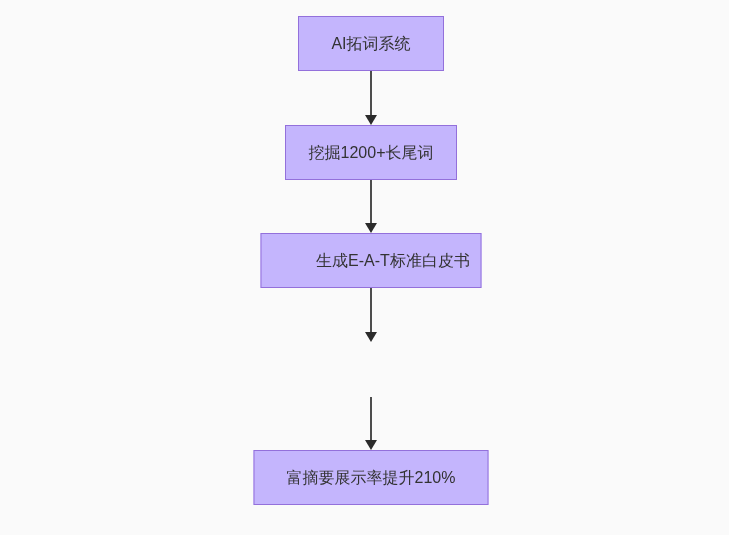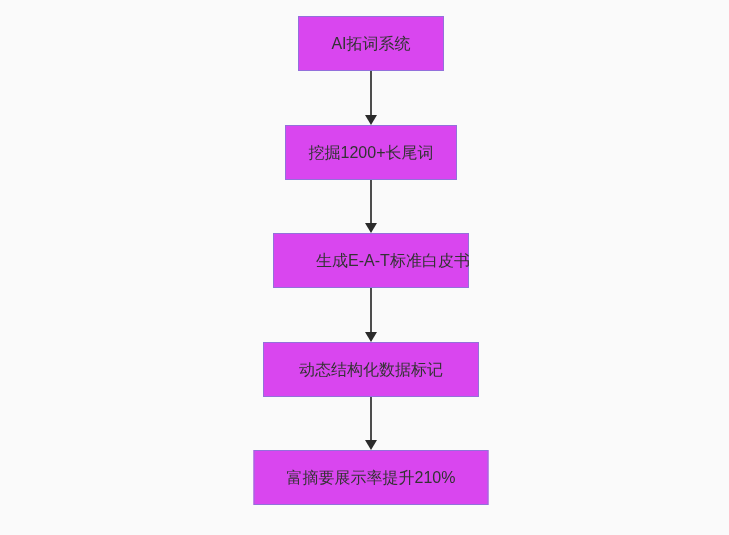--- a/index.html
+++ b/index.html
@@ -17,33 +17,33 @@
     position: relative;
     width: 729px;
     height: 535px;
   }
   .node {
     position: absolute;
     left: 371px;
     transform: translateX(-50%);
     height: 55px;
     box-sizing: border-box;
-    background: #d946ef;
+    background: #c4b5fd;
     border: 1px solid #9370DB;
     color: #333333;
     font-size: 16px;
     line-height: 1;
     display: flex;
     align-items: center;
     justify-content: center;
     white-space: nowrap;
   }
   .node-1 { top: 16px;  width: 146px; }
   .node-2 { top: 125px; width: 172px; }
-  .node-3 { top: 233px; width: 196px; padding-left: 44px; }
+  .node-3 { top: 233px; width: 221px; padding-left: 44px; }
   .node-4 { top: 342px; width: 216px; }
   .node-5 { top: 450px; width: 235px; }
 
   .edge {
     position: absolute;
     left: 371px;
     transform: translateX(-50%);
     width: 14px;
     display: flex;
     flex-direction: column;
@@ -92,23 +92,20 @@
 
   <div class="node node-3">
     <span>生成E-A-T标准白皮书</span>
   </div>
 
   <div class="edge edge-3">
     <div class="shaft"></div>
     <div class="head"></div>
   </div>
 
-  <div class="node node-4">
-    <span>动态结构化数据标记</span>
-  </div>
 
   <div class="edge edge-4">
     <div class="shaft"></div>
     <div class="head"></div>
   </div>
 
   <div class="node node-5">
     <span>富摘要展示率提升210%</span>
   </div>
 

